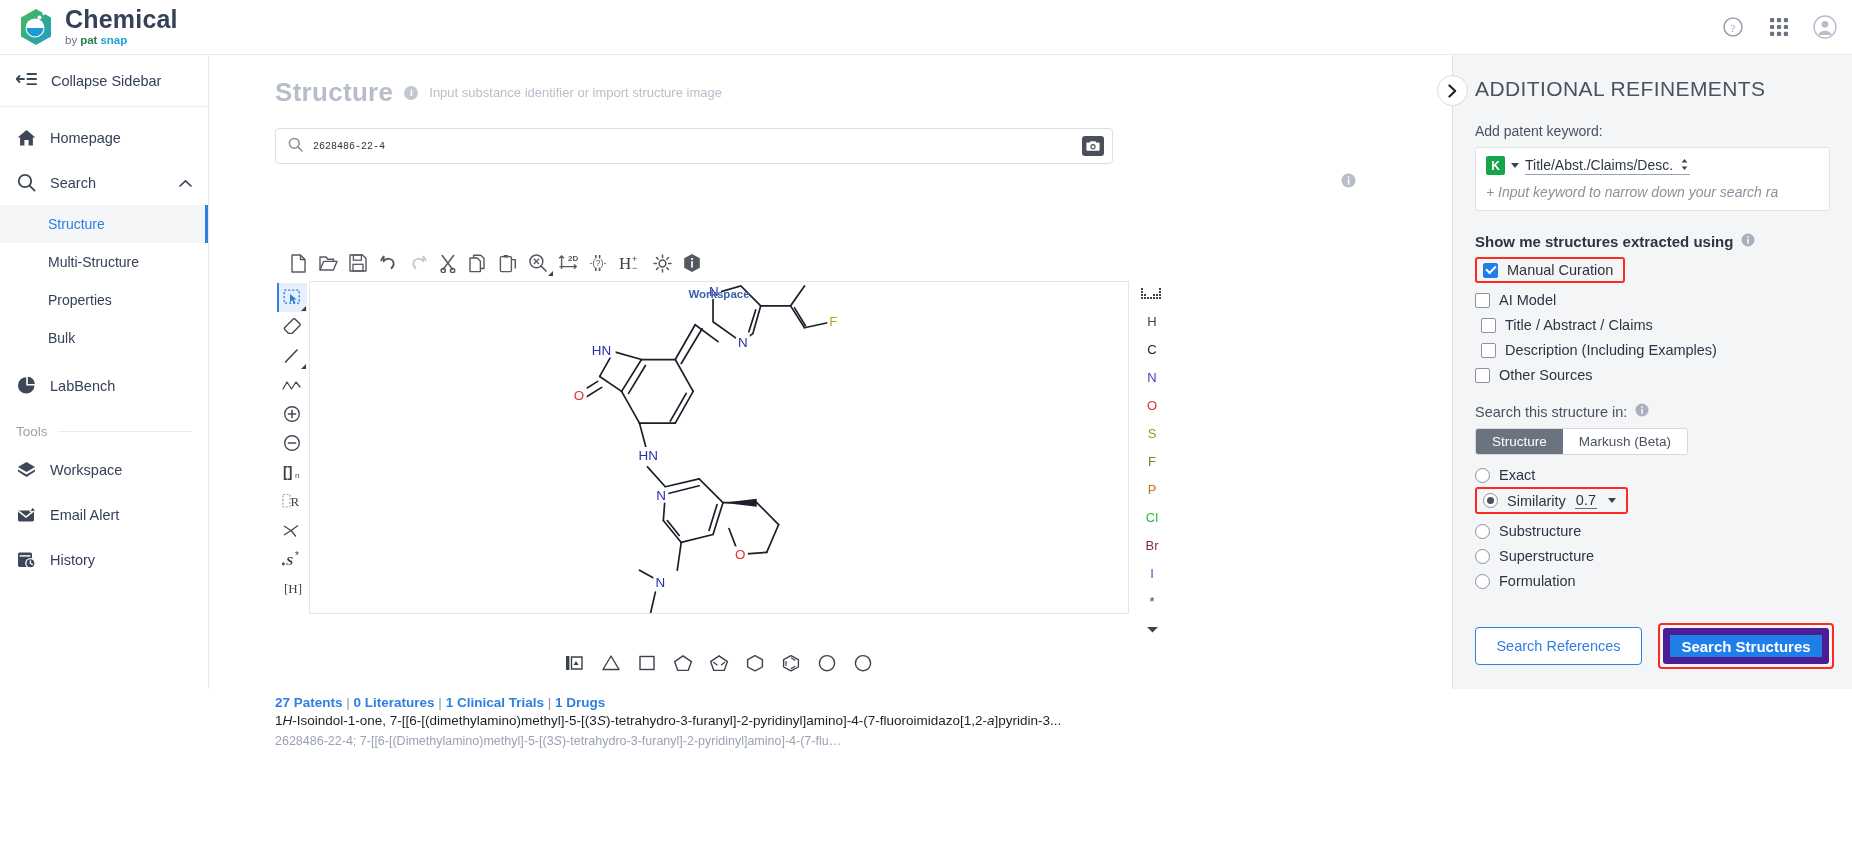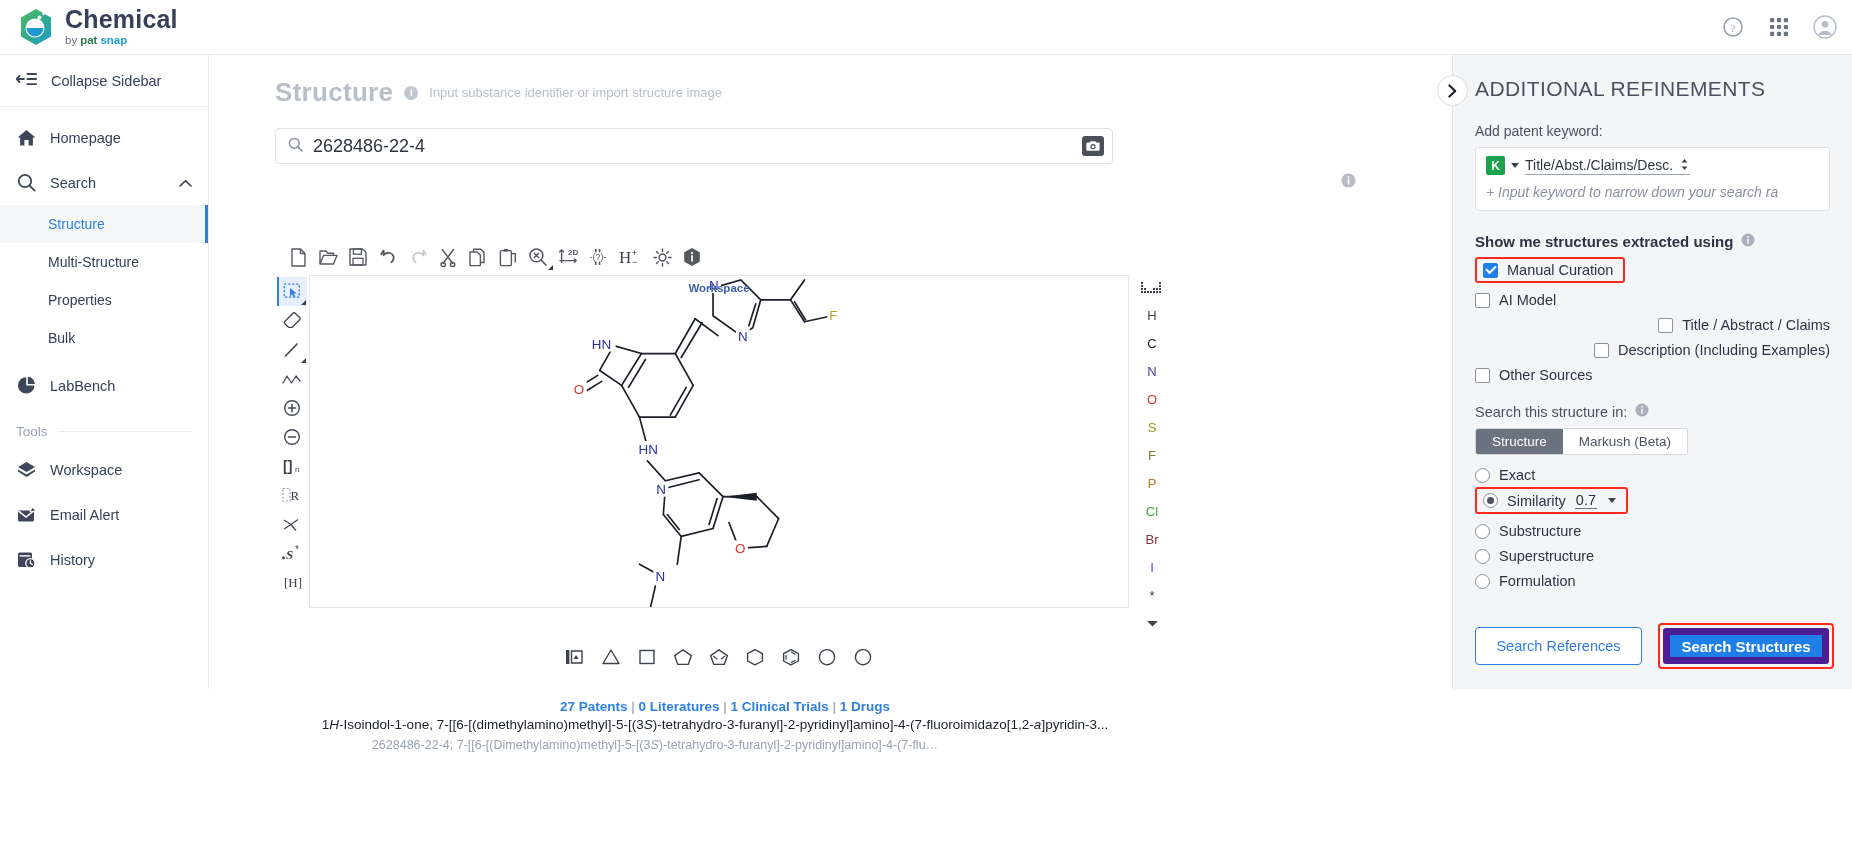--- a/index.html
+++ b/index.html
@@ -79,21 +79,21 @@
     color: #fff; font-size: 10px; font-weight: 700; font-family: "Liberation Serif", serif;
     display: flex; align-items: center; justify-content: center;
   }
 
   .searchbar {
     margin-top: 20px; height: 36px; width: 838px;
     border: 1px solid #dcdfe5; border-radius: 4px;
     display: flex; align-items: center; padding: 0 8px 0 12px; gap: 10px;
     background: #fff;
   }
-  .searchbar .val { flex: 1; font-size: 18px; color: #2e3443; border:none; outline:none; background:transparent; font-family:Liberation Sans, sans-serif;}
+  .searchbar .val { flex: 1; font-size: 10px; color: #2e3443; border:none; outline:none; background:transparent; font-family:Liberation Mono, monospace;}
   .cam-btn {
     width: 22px; height: 20px; background: #4a4f5a; border-radius: 3px;
     display: flex; align-items: center; justify-content: center; cursor: pointer;
   }
   .sb-info { margin-left: 10px; }
 
   
   .editor { margin-top: 14px; width: 900px; }
   .ed-toolbar {
     height: 36px; display: flex; align-items: center; gap: 0px; padding-left: 8px;
@@ -136,21 +136,21 @@
     font-size: 13px; cursor: pointer; width: 100%;
   }
   .periodic-ico { height: 24px; display:flex; align-items:center; justify-content:center; }
   .ed-bottom {
     height: 40px; display: flex; align-items: center; justify-content: center; gap: 12px;
     margin-left: 34px; width: 820px;
   }
   .shape-btn { width: 24px; height: 24px; display:flex; align-items:center; justify-content:center; cursor:pointer; color:#3d424d;}
 
   
-  .result { margin-top: 22px; width: 900px; text-align: center; }
+  .result { margin-top: 12px; width: 900px; }
   .res-links { font-size: 13.5px; color: #2f7fe0; font-weight: 700; }
   .res-links .sep { color: #8b919d; font-weight: 400; }
   .res-links a { color: #2f7fe0; text-decoration: none; cursor: pointer; }
   .res-name {
     margin-top: 2px; font-size: 13.5px; color: #1b1f28; line-height: 1.35;
     white-space: nowrap; overflow: hidden; text-overflow: ellipsis; max-width: 880px;
   }
   .res-alt {
     margin-top: 4px; font-size: 12.5px; color: #9aa2b1;
     white-space: nowrap; overflow: hidden; text-overflow: ellipsis; max-width: 760px;
@@ -184,21 +184,21 @@
     font-size: 14px; color: #2e3443; border-bottom: 1px solid #9aa2b1;
     padding-bottom: 1px; display:flex; align-items:center; gap:6px; cursor:pointer;
   }
   .kw-ph { margin-top: 9px; font-size: 14px; color: #8b919d; font-style: italic; }
 
   .rp-section-head {
     margin-top: 22px; display: flex; align-items: center; gap: 8px;
     font-size: 15px; font-weight: 700; color: #2e3443;
   }
   .opt-row { display: flex; align-items: center; gap: 9px; margin-top: 9px; font-size: 14.5px; color: #2e3443; cursor:pointer;}
-  .opt-row.indent { margin-left: 6px; justify-content: flex-end; }
+  .opt-row.indent { margin-left: 6px; }
   .cbox {
     width: 15px; height: 15px; border: 1.6px solid #8b919d; border-radius: 2px;
     background: #fff; flex-shrink: 0;
   }
   .cbox.checked {
     background: #1e7fe8; border-color: #1e7fe8;
     display: flex; align-items: center; justify-content: center;
   }
   .cbox.checked::after {
     content: ""; width: 4px; height: 8px; border: solid #fff;
@@ -453,21 +453,21 @@
       </div>
 
       <div class="sb-info" style="position:absolute; left:1122px; top:118px;">
         <svg width="15" height="15" viewBox="0 0 15 15">
             <circle cx="7.5" cy="7.5" r="7" fill="#b8bec9"></circle>
             <rect x="6.8" y="6.2" width="1.5" height="5.4" fill="#fff"></rect>
             <rect x="6.8" y="3.3" width="1.5" height="1.8" fill="#fff"></rect>
           </svg>
       </div>
 
-      <div class="editor" style="position:absolute; left:66px; top:170px;">
+      <div class="editor" style="position:absolute; left:66px; top:176px;">
 
         <div class="ed-toolbar">
           <div class="tbtn">
             <svg width="17" height="19" viewBox="0 0 17 19">
                 <path d="M2 1 L10.5 1 L15 5.5 L15 18 L2 18 Z" fill="none" stroke="#55595f" stroke-width="1.4" stroke-linejoin="round"></path>
                 <path d="M10.5 1 L10.5 5.5 L15 5.5" fill="none" stroke="#55595f" stroke-width="1.4" stroke-linejoin="round"></path>
               </svg>
           </div>
           <div class="tbtn">
             <svg width="19" height="17" viewBox="0 0 19 17">

